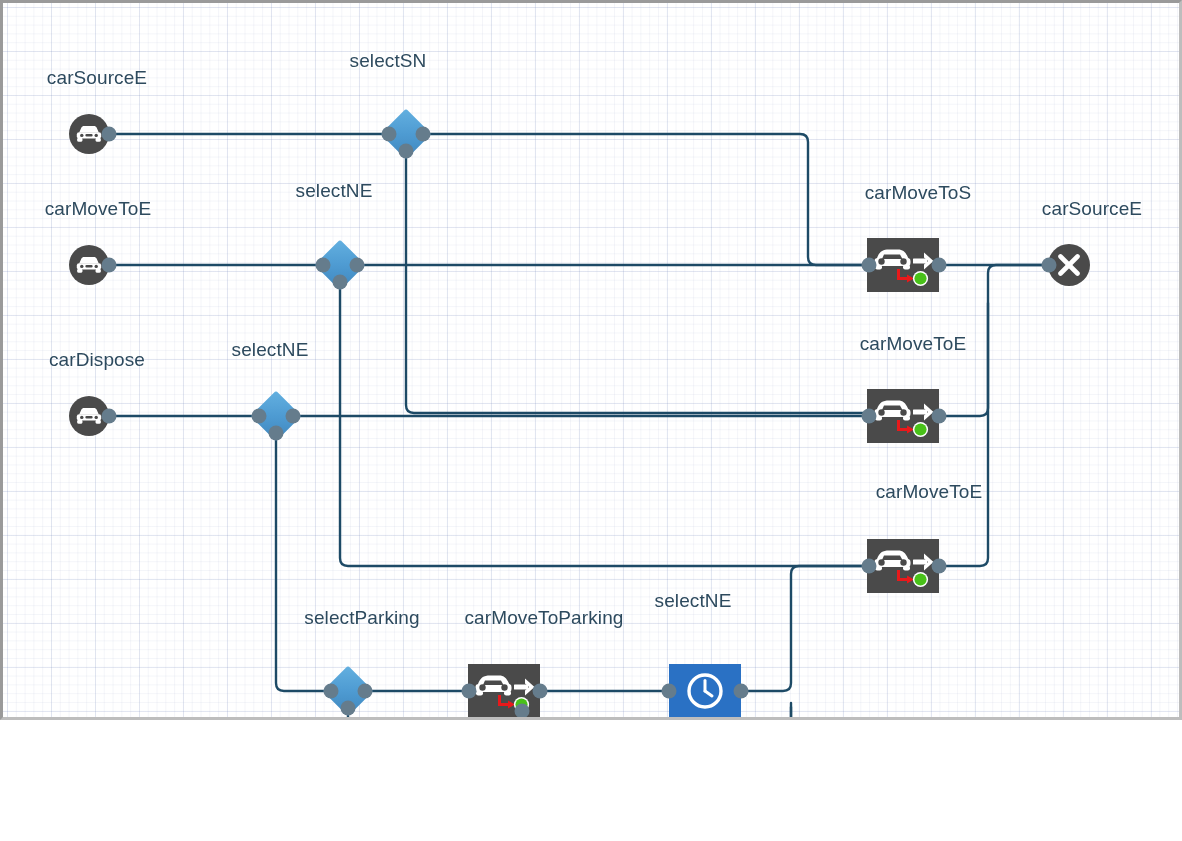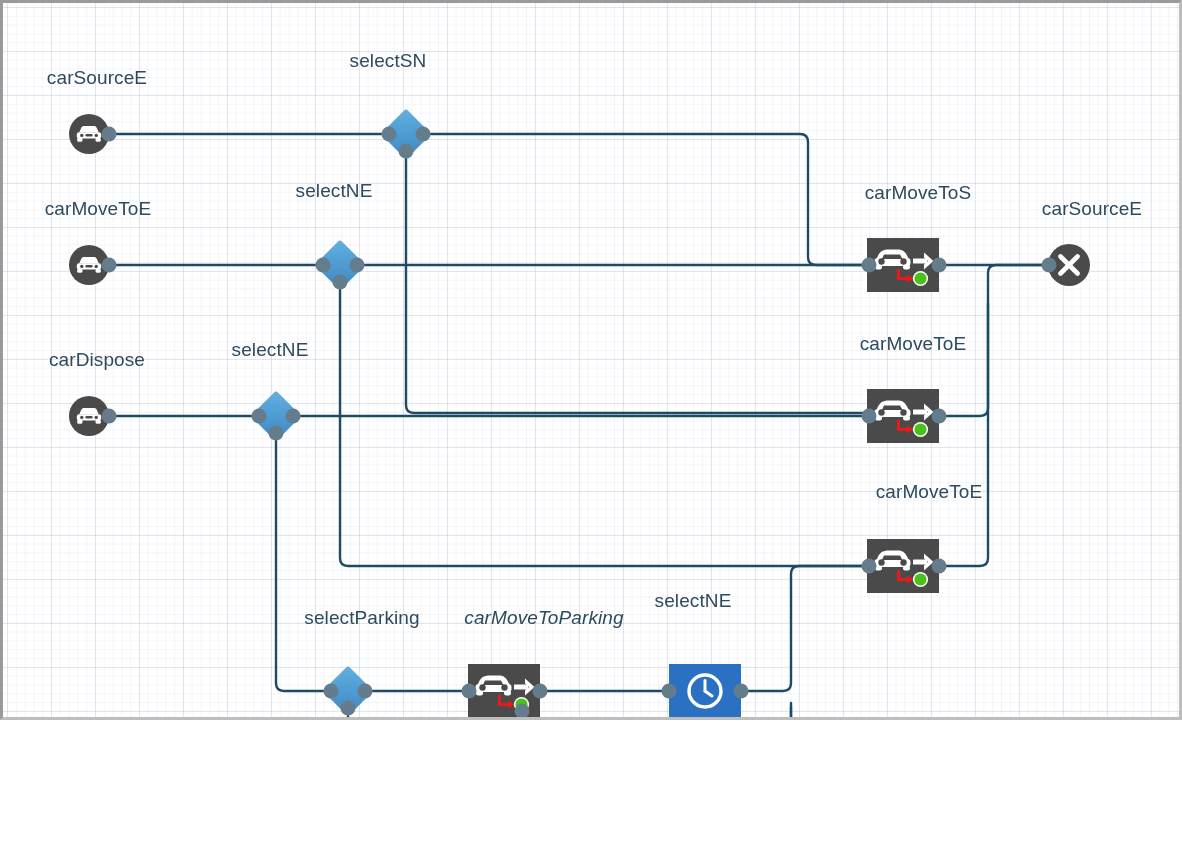--- a/index.html
+++ b/index.html
@@ -294,21 +294,21 @@
     </div>
   </div>
   <div class="port" style="left:1046px;top:262px;"></div>
 
   <div class="label" style="left:359px;top:604px;">selectParking</div>
   <div class="node diamond-node" style="left:345px;top:688px;"></div>
   <div class="port" style="left:328px;top:688px;"></div>
   <div class="port" style="left:362px;top:688px;"></div>
   <div class="port" style="left:345px;top:705px;"></div>
 
-  <div class="label" style="left:541px;top:604px;font-style:italic;">carMoveToParking</div>
+  <div class="label" style="left:541px;top:604px;">carMoveToParking</div>
   <div class="node move-node" style="left:501px;top:688px;">
     <svg width="72" height="54" viewBox="0 0 72 54">
       <g fill="#ffffff">
         <path d="M10 20 C12.5 13.5 15.5 11.5 22 11.5 L31 11.5 C36 11.5 38.5 14 41 19.5 L42 21.5 L42 26 L9 26 Z"></path>
         <rect x="7.5" y="20" width="36" height="8" rx="3.2"></rect>
         <rect x="8" y="26.5" width="7" height="5" rx="2.2"></rect>
         <rect x="36" y="26.5" width="7" height="5" rx="2.2"></rect>
       </g>
       <circle cx="14.5" cy="23.5" r="3.2" fill="#4a4a4a"></circle>
       <circle cx="36.5" cy="23.5" r="3.2" fill="#4a4a4a"></circle>

